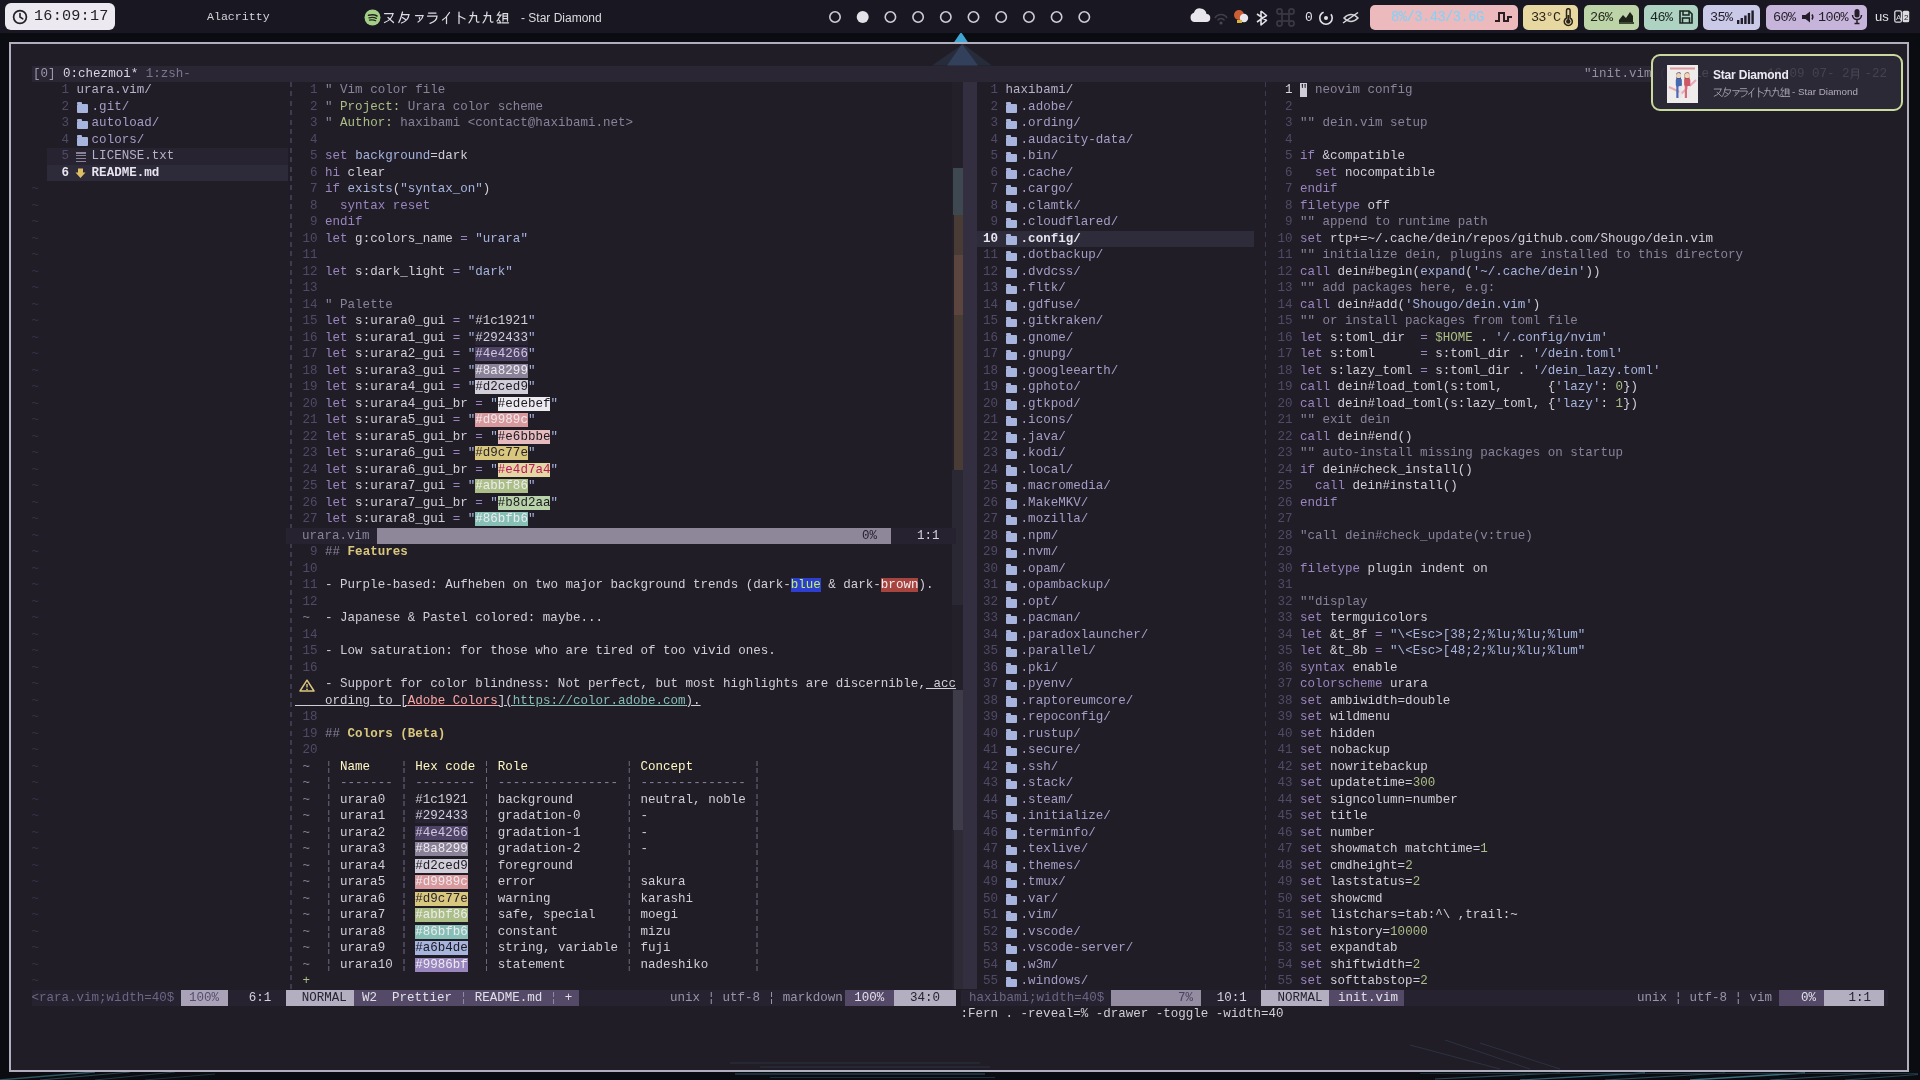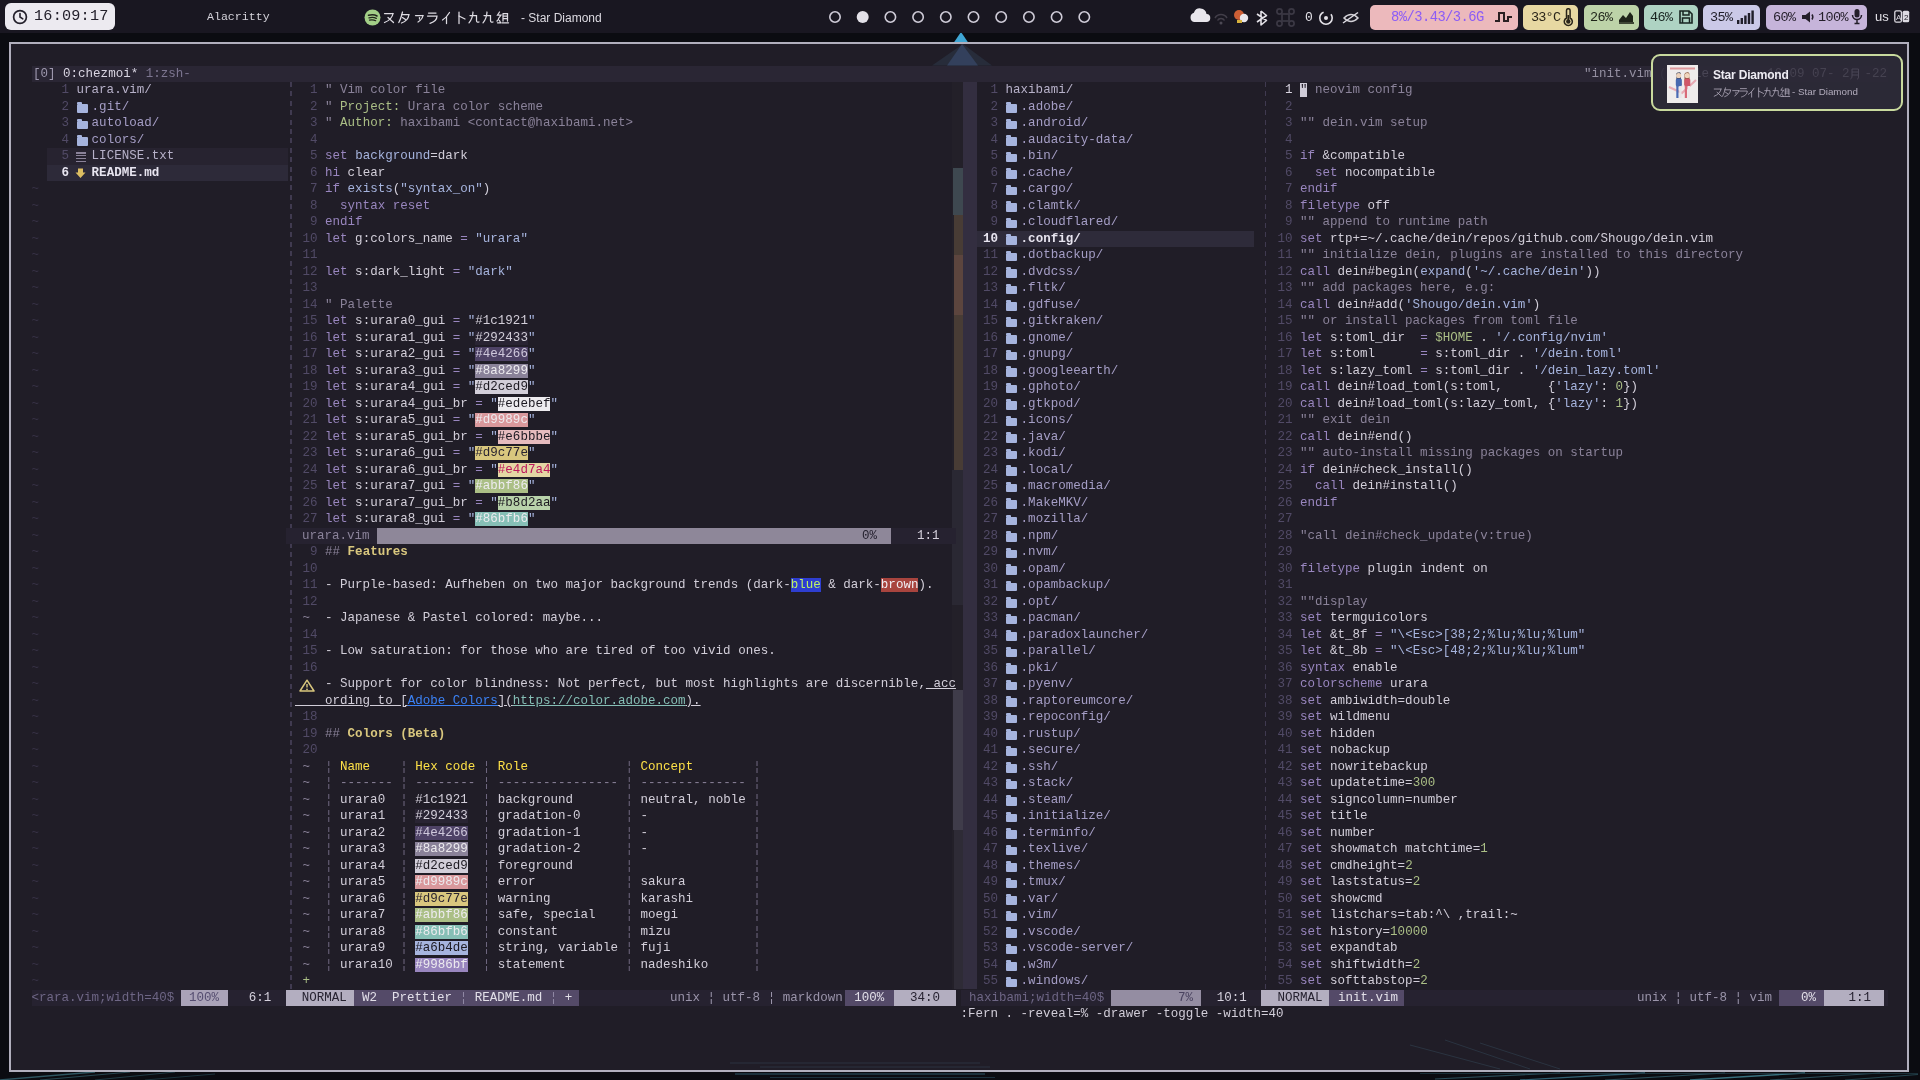--- a/index.html
+++ b/index.html
@@ -1,23 +1,23 @@
 <!DOCTYPE html>
 <html><head><meta charset="utf-8"><style>
 *{margin:0;padding:0;box-sizing:border-box}
 html,body{width:1920px;height:1080px;overflow:hidden;background:#0b0c11}
 body{position:relative;font-family:"Liberation Mono",monospace}
 .a{position:absolute}
 pre{position:absolute;margin:0;font:12.52px/16.5px "Liberation Mono",monospace;color:#d2ced9;white-space:pre}
 .cm{color:#8a8299}.kw{color:#9986bf}.st{color:#a6b4de}.gr{color:#abbf86}
-.tl{color:#86bfb6}.yl{color:#d9c77e;font-weight:bold}.wh{color:#fde047}
+.tl{color:#86bfb6}.yl{color:#d9c77e;font-weight:bold}.wh{color:#fef9c3}
 .nm{color:#514a66}.dim{color:#373246}
 .fnm{color:#a59ec6}.fnw{color:#b7b1c9}.sel{color:#e8e5f0;font-weight:bold}
 .bl{background:#2e3ed0;color:#bef264}.br{background:#a8443e;color:#f0eef4}
-.lnk{color:#3b82f6}.ul{text-decoration:underline}
+.lnk{color:#fca5a5}.ul{text-decoration:underline}
 .sw0{background:#292433}.sw2{background:#4e4266;color:#cfc8dc}
 .sw3{background:#8a8299;color:#edebef}.sw4{background:#d2ced9;color:#1c1921}
 .sw4b{background:#edebef;color:#1c1921}.sw5{background:#d9989c;color:#edebef}
 .sw5b{background:#e6bbbe;color:#1c1921}.sw6{background:#d9c77e;color:#2a2430}
 .sw6b{background:#e4d7a4;color:#be185d}.sw7{background:#abbf86;color:#edebef}
 .sw7b{background:#b8d2aa;color:#1c1921}.sw8{background:#86bfb6;color:#edebef}
 .sw9{background:#a6b4de;color:#1c1921}.sw10{background:#9986bf;color:#edebef}
 .fico{position:absolute;width:11.5px;height:8.5px;background:#a6b4de;border-radius:1px}
 .fico:before{content:"";position:absolute;top:-2px;left:0;width:5px;height:2px;background:#a6b4de;border-radius:1px 1px 0 0}
 .stx{position:absolute;font:12.52px/16.5px "Liberation Mono",monospace;white-space:pre}
@@ -131,21 +131,21 @@
     </g>
 
 <circle cx="140" cy="12" r="6.2" fill="none" stroke="#e4e2e8" stroke-width="1.6" stroke-dasharray="26 8"></circle>
     <circle cx="140" cy="12" r="2" fill="#e4e2e8"></circle>
 <g stroke="#dddbe2" stroke-width="1.5" fill="none">
       <path d="M158 12 q7 -7 14 0 q-7 7 -14 0z" opacity="0.95"></path>
       <path d="M157 17 L172 6.5"></path>
     </g>
 </svg>
 <div class="a" style="left:1370px;top:5px;width:148px;height:25px;background:#ecb9bc;border-radius:5px"></div>
-<div class="stx" style="left:1391px;top:9px;font-size:13.8px;line-height:17px;color:#8b5cf6;letter-spacing:-0.55px">8%/3.43/3.6G</div>
+<div class="stx" style="left:1391px;top:9px;font-size:13.8px;line-height:17px;color:#7dd3fc;letter-spacing:-0.55px">8%/3.43/3.6G</div>
 <svg class="a" style="left:1494px;top:10px" width="20" height="15">
     <path d="M1 11 h4 V3 h5 v8 h4 V7 h4" stroke="#2a1f22" stroke-width="2" fill="none"></path>
   </svg>
 <div class="a" style="left:1523px;top:5px;width:55px;height:25px;background:#e7d8a2;border-radius:5px"></div>
 <div class="stx" style="left:1531px;top:9px;font-size:13.5px;line-height:17px;color:#2a2419;letter-spacing:-0.8px">33°C</div>
 <svg class="a" style="left:1562px;top:8px" width="12" height="19">
     <path d="M4.5 2.5 a1.8 1.8 0 0 1 3.6 0 V10 a4 4 0 1 1 -3.6 0 z" fill="none" stroke="#2a2419" stroke-width="1.5"></path>
     <circle cx="6.3" cy="13.5" r="2.2" fill="#2a2419"></circle>
     <path d="M6.3 7 v6" stroke="#2a2419" stroke-width="1.8"></path>
   </svg>
@@ -343,21 +343,21 @@
 <span class="cm"> ~  </span><span style="color:#6d667e">¦</span> urara10 <span style="color:#6d667e">¦</span> <span class="sw10">#9986bf</span>  <span style="color:#6d667e">¦</span> statement        <span style="color:#6d667e">¦</span> nadeshiko      <span style="color:#6d667e">¦</span>
 <span class="gr"> +</span></pre>
 <svg class="a" style="left:299px;top:678.5px" width="16" height="13">
     <path d="M8 1.2 L15 12 H1 z" fill="none" stroke="#d9c77e" stroke-width="1.5" stroke-linejoin="round"></path>
     <path d="M8 5 v3.4" stroke="#d9c77e" stroke-width="1.4"></path>
     <circle cx="8" cy="10.3" r="0.9" fill="#d9c77e"></circle>
   </svg>
 <div class="a" style="left:977px;top:230.5px;width:277px;height:16.5px;background:#2e2b3a"></div>
 <pre style="left:960.5px;top:82.0px"><span class="nm">    1</span> <span class="fnw">haxibami/</span>
 <span class="nm">    2</span>   <span class="fnm">.adobe/</span>
-<span class="nm">    3</span>   <span class="fnm">.android/</span>
+<span class="nm">    3</span>   <span class="fnm">.ording/</span>
 <span class="nm">    4</span>   <span class="fnm">.audacity-data/</span>
 <span class="nm">    5</span>   <span class="fnm">.bin/</span>
 <span class="nm">    6</span>   <span class="fnm">.cache/</span>
 <span class="nm">    7</span>   <span class="fnm">.cargo/</span>
 <span class="nm">    8</span>   <span class="fnm">.clamtk/</span>
 <span class="nm">    9</span>   <span class="fnm">.cloudflared/</span>
 <span class="sel">   10</span>   <span class="sel">.config/</span>
 <span class="nm">   11</span>   <span class="fnm">.dotbackup/</span>
 <span class="nm">   12</span>   <span class="fnm">.dvdcss/</span>
 <span class="nm">   13</span>   <span class="fnm">.fltk/</span>

